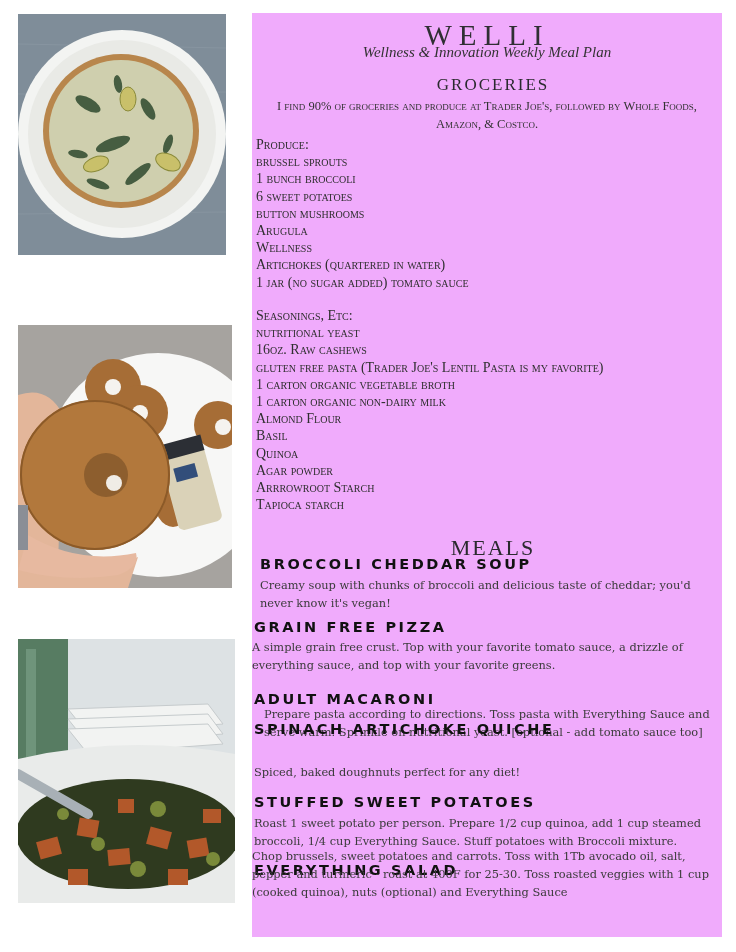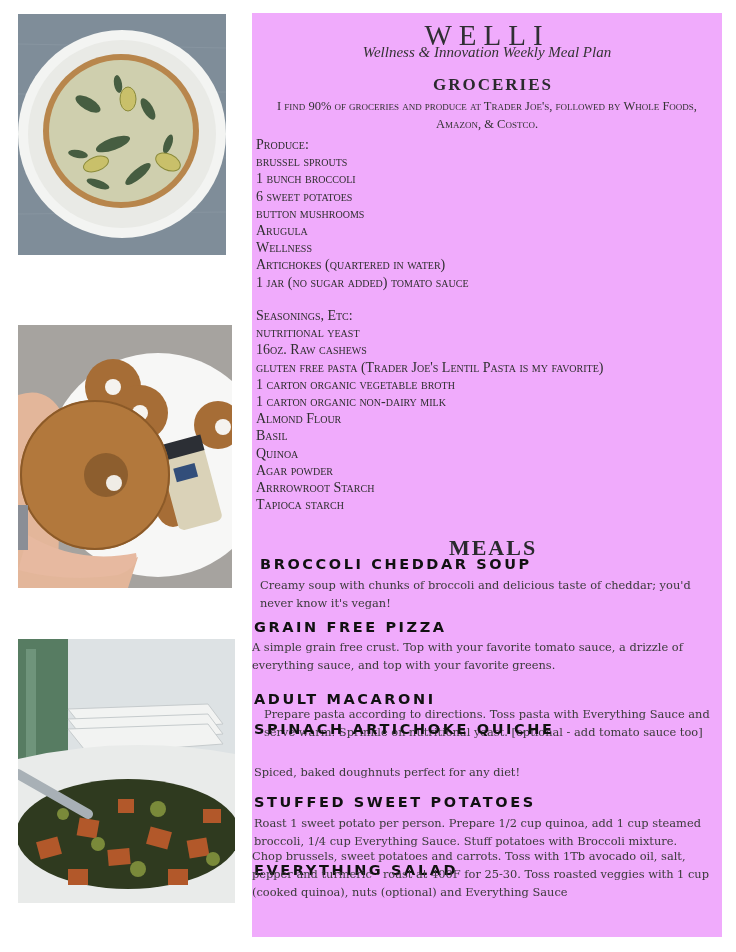--- a/index.html
+++ b/index.html
@@ -14,21 +14,21 @@
   #photo-salad { left: 18px; top: 639px; width: 217px; height: 264px; }
 
   
   .panel { position: absolute; left: 252px; top: 13px; width: 470px; height: 924px; background: #f0abfc; }
 
   .brand { position: absolute; left: 0; top: 6px; width: 100%; text-align: center;
            font-size: 29px; letter-spacing: 7px; color: #2f2f33; font-weight: normal; }
   .tagline { position: absolute; left: 0; top: 31px; width: 100%; text-align: center;
              font-style: italic; font-size: 15px; color: #333; }
   .section-title { position: absolute; left: 0; width: 100%; text-align: center;
-                   font-weight: bold; font-size: 17px; letter-spacing: 2px; color: #2a2a2e; padding-left: 12px; }
+                   font-weight: normal; font-size: 17px; letter-spacing: 2px; color: #2a2a2e; padding-left: 12px; }
   #groceries-title { top: 62px; }
   #meals-title { top: 522px; font-size: 22px; }
   .intro { position: absolute; left: 10px; top: 84px; width: 450px; text-align: center;
            font-size: 12.5px; line-height: 18px; font-variant: small-caps; color: #333; }
 
   .list { position: absolute; left: 4px; list-style: none; font-variant: small-caps;
           font-size: 14px; line-height: 17.2px; color: #2f2f2f; }
   #produce-list { top: 123px; }
   #seasoning-list { top: 294px; width: 420px; }
   .list li.head { }

